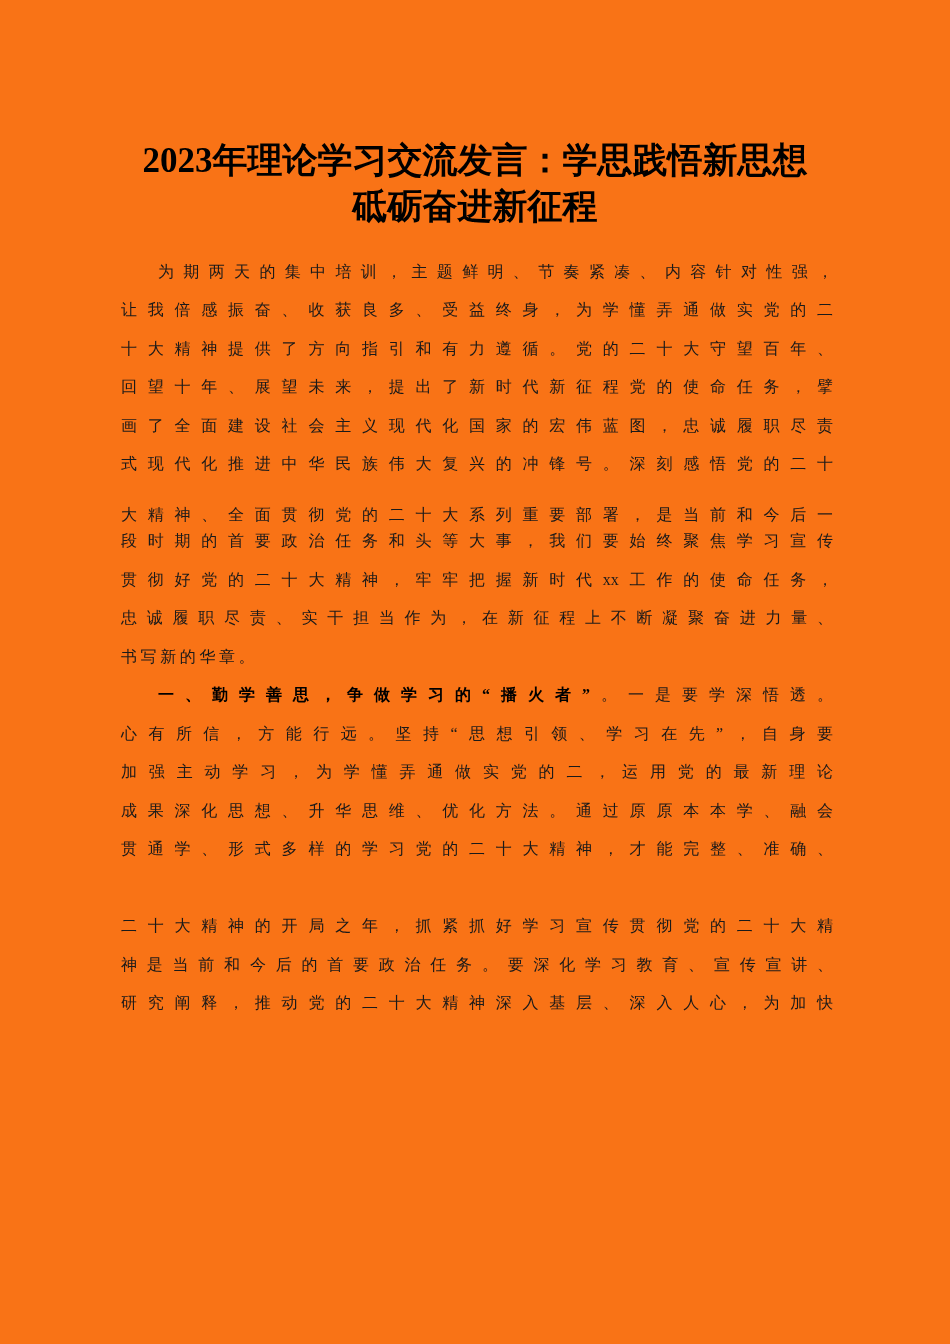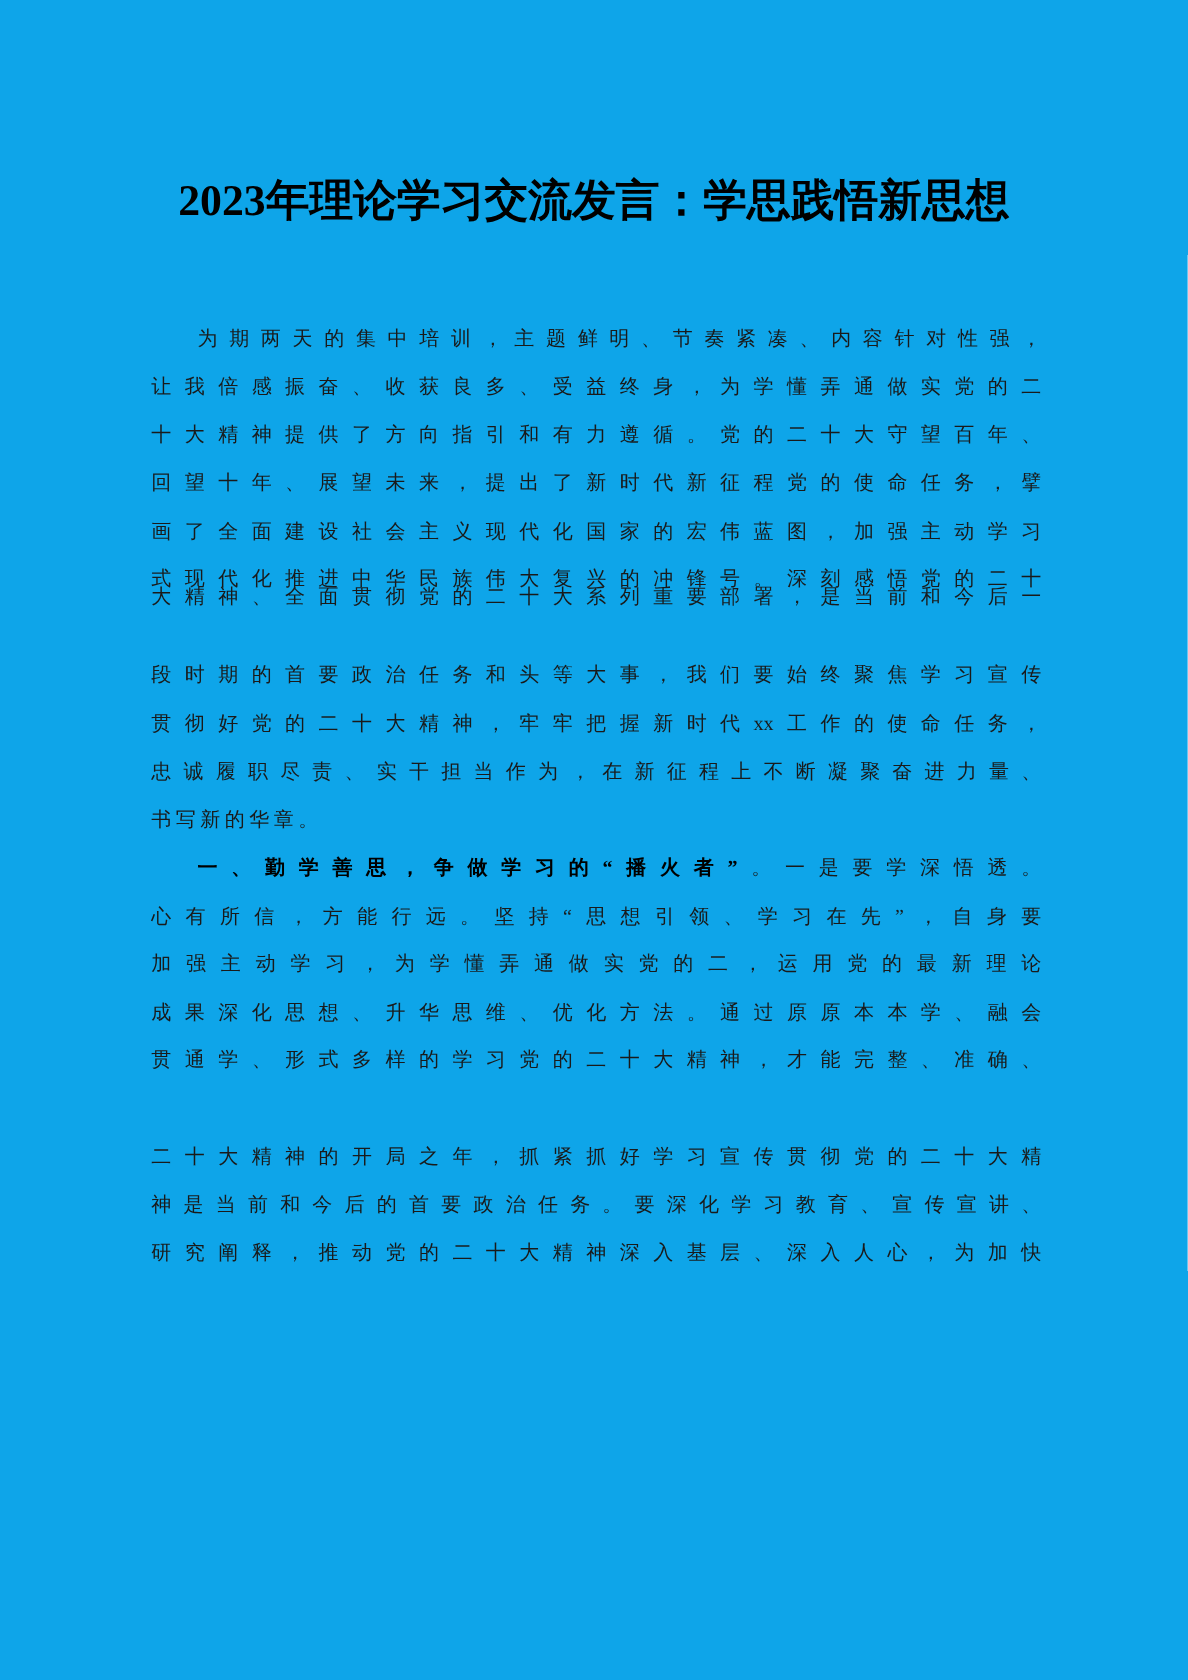--- a/index.html
+++ b/index.html
@@ -1,44 +1,45 @@
 <!DOCTYPE html>
 <html><head>
 <meta charset="utf-8">
 <style>
   html, body { margin: 0; padding: 0; background: #ffffff; }
   body { width: 950px; height: 1344px; position: relative; overflow: hidden;
          font-family: "DejaVu Serif", "Liberation Serif", serif; color: #111; }
-  .page { position: absolute; left: 0; top: 0; width: 950px; height: 1344px; background: #0ea5e9; }
+  .page { position: absolute; left: 0; top: 0; width: 950px; height: 1344px; background: #f97316; }
   .title { position: absolute; left: 100px; width: 750px; text-align: center;
            font-family: "Liberation Serif", "DejaVu Serif", serif; font-weight: bold;
            font-size: 35px; line-height: 46px; color: #000; letter-spacing: 0px; }
   .title.l1 { top: 138px; }
   .title.l2 { top: 184px; }
   .line { position: absolute; left: 121px; width: 712px; height: 38px;
           font-size: 16px; line-height: 38px; white-space: nowrap;
           font-family: Liberation Serif, serif; font-weight: 300; color: #1a1a1a;
           text-align: justify; text-align-last: justify; letter-spacing: 0px; }
   .line.indent { left: 158px; width: 675px; }
   .line.short { text-align-last: left; letter-spacing: 3.6px; }
   .bold { font-weight: bold; color: #000; }
 </style>
 </head>
 <body>
 
 <div class="page">
   <div class="title l1">2023年理论学习交流发言：学思践悟新思想</div>
+  <div class="title l2">砥砺奋进新征程</div>
 
   <div class="line indent" style="top:253px">为期两天的集中培训，主题鲜明、节奏紧凑、内容针对性强，</div>
   <div class="line" style="top:291px">让我倍感振奋、收获良多、受益终身，为学懂弄通做实党的二</div>
   <div class="line" style="top:330px">十大精神提供了方向指引和有力遵循。党的二十大守望百年、</div>
   <div class="line" style="top:368px">回望十年、展望未来，提出了新时代新征程党的使命任务，擘</div>
-  <div class="line" style="top:407px">画了全面建设社会主义现代化国家的宏伟蓝图，加强主动学习</div>
+  <div class="line" style="top:407px">画了全面建设社会主义现代化国家的宏伟蓝图，忠诚履职尽责</div>
   <div class="line" style="top:445px">式现代化推进中华民族伟大复兴的冲锋号。深刻感悟党的二十</div>
-  <div class="line" style="top:459px">大精神、全面贯彻党的二十大系列重要部署，是当前和今后一</div>
+  <div class="line" style="top:496px">大精神、全面贯彻党的二十大系列重要部署，是当前和今后一</div>
   <div class="line" style="top:522px">段时期的首要政治任务和头等大事，我们要始终聚焦学习宣传</div>
   <div class="line" style="top:561px">贯彻好党的二十大精神，牢牢把握新时代xx工作的使命任务，</div>
   <div class="line" style="top:599px">忠诚履职尽责、实干担当作为，在新征程上不断凝聚奋进力量、</div>
   <div class="line short" style="top:638px">书写新的华章。</div>
 
   <div class="line indent" style="top:676px"><span class="bold">一、勤学善思，争做学习的“播火者”</span><span>。一是要学深悟透。</span></div>
   <div class="line" style="top:715px">心有所信，方能行远。坚持“思想引领、学习在先”，自身要</div>
   <div class="line" style="top:753px">加强主动学习，为学懂弄通做实党的二，运用党的最新理论</div>
   <div class="line" style="top:830px">贯通学、形式多样的学习党的二十大精神，才能完整、准确、</div>
   <div class="line" style="top:792px">成果深化思想、升华思维、优化方法。通过原原本本学、融会</div>

